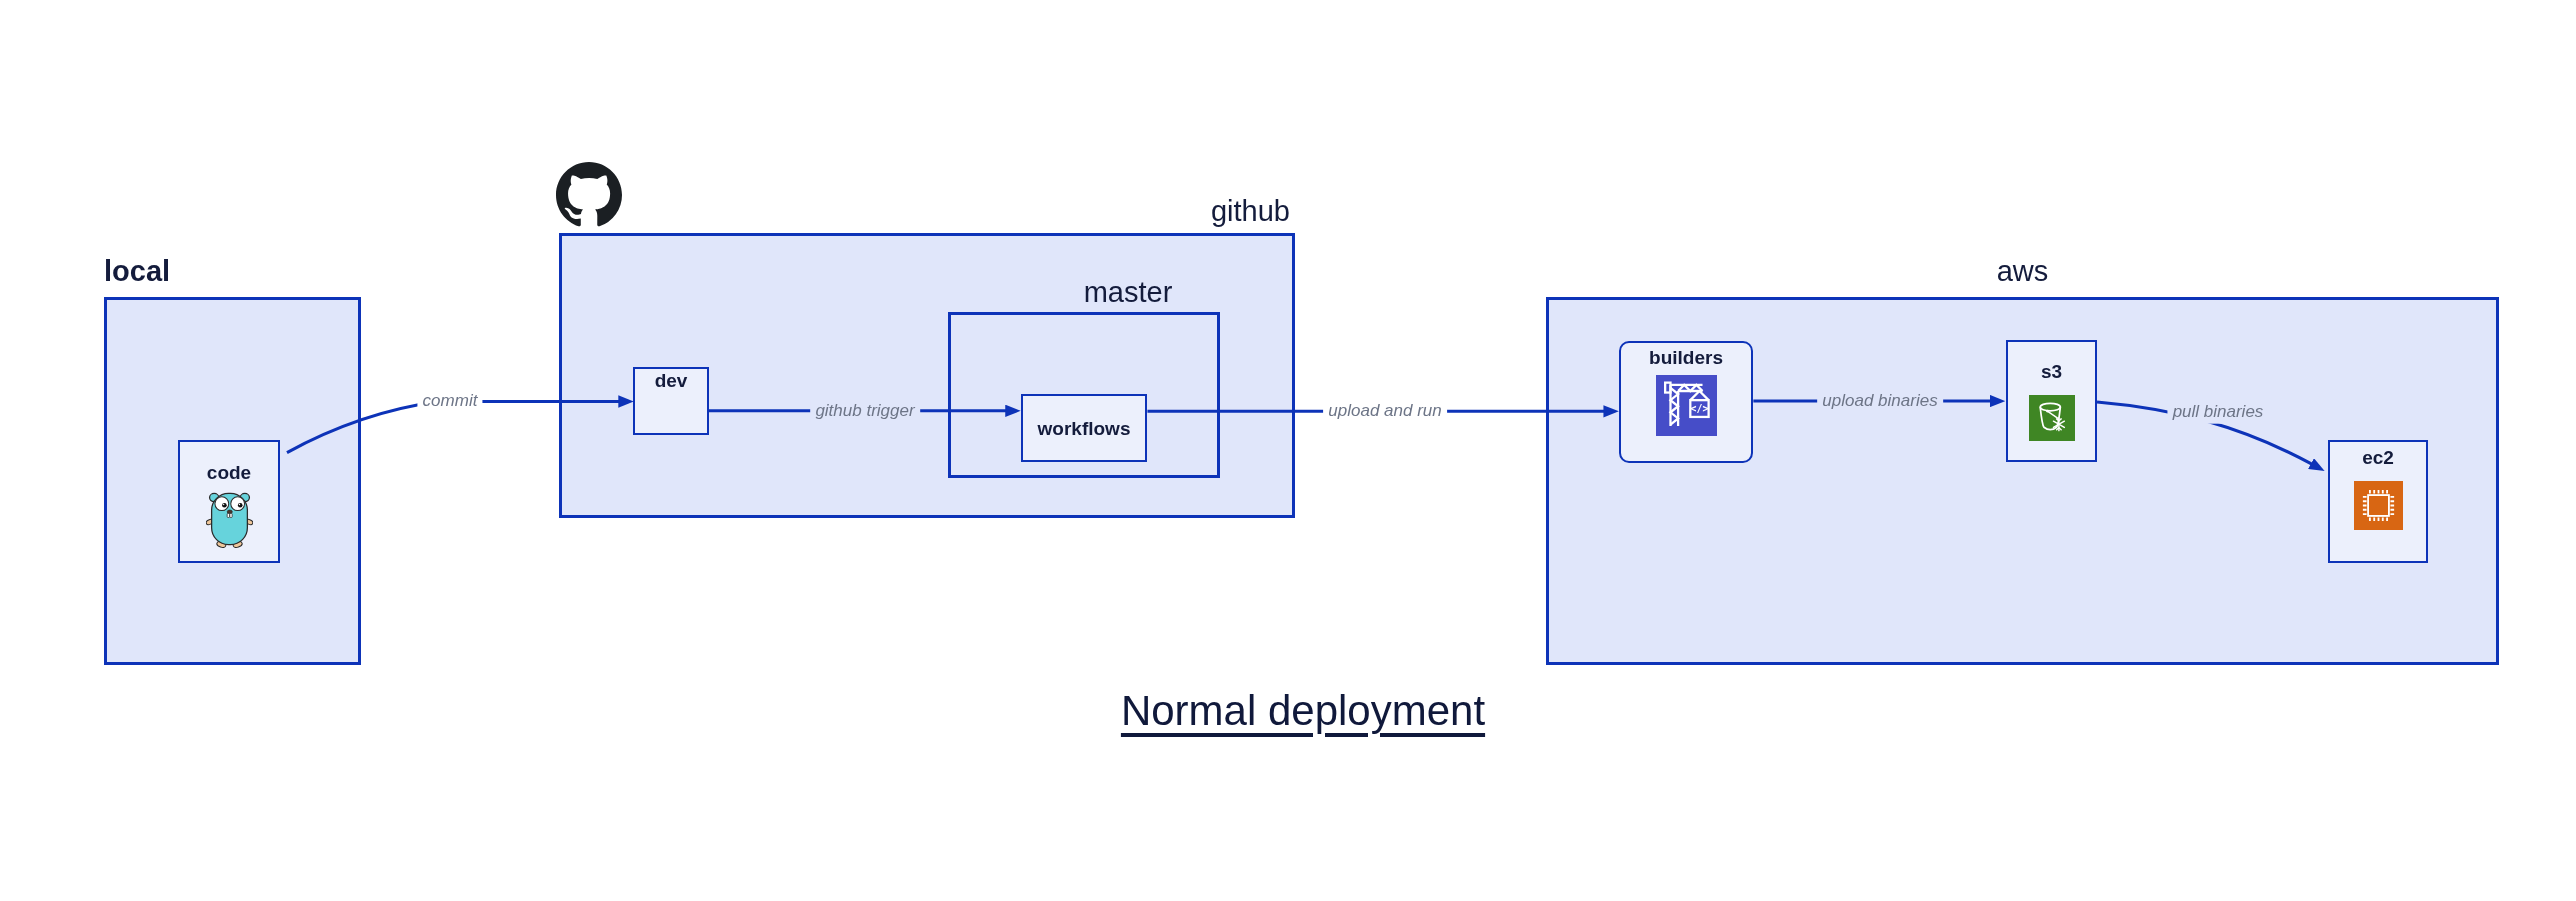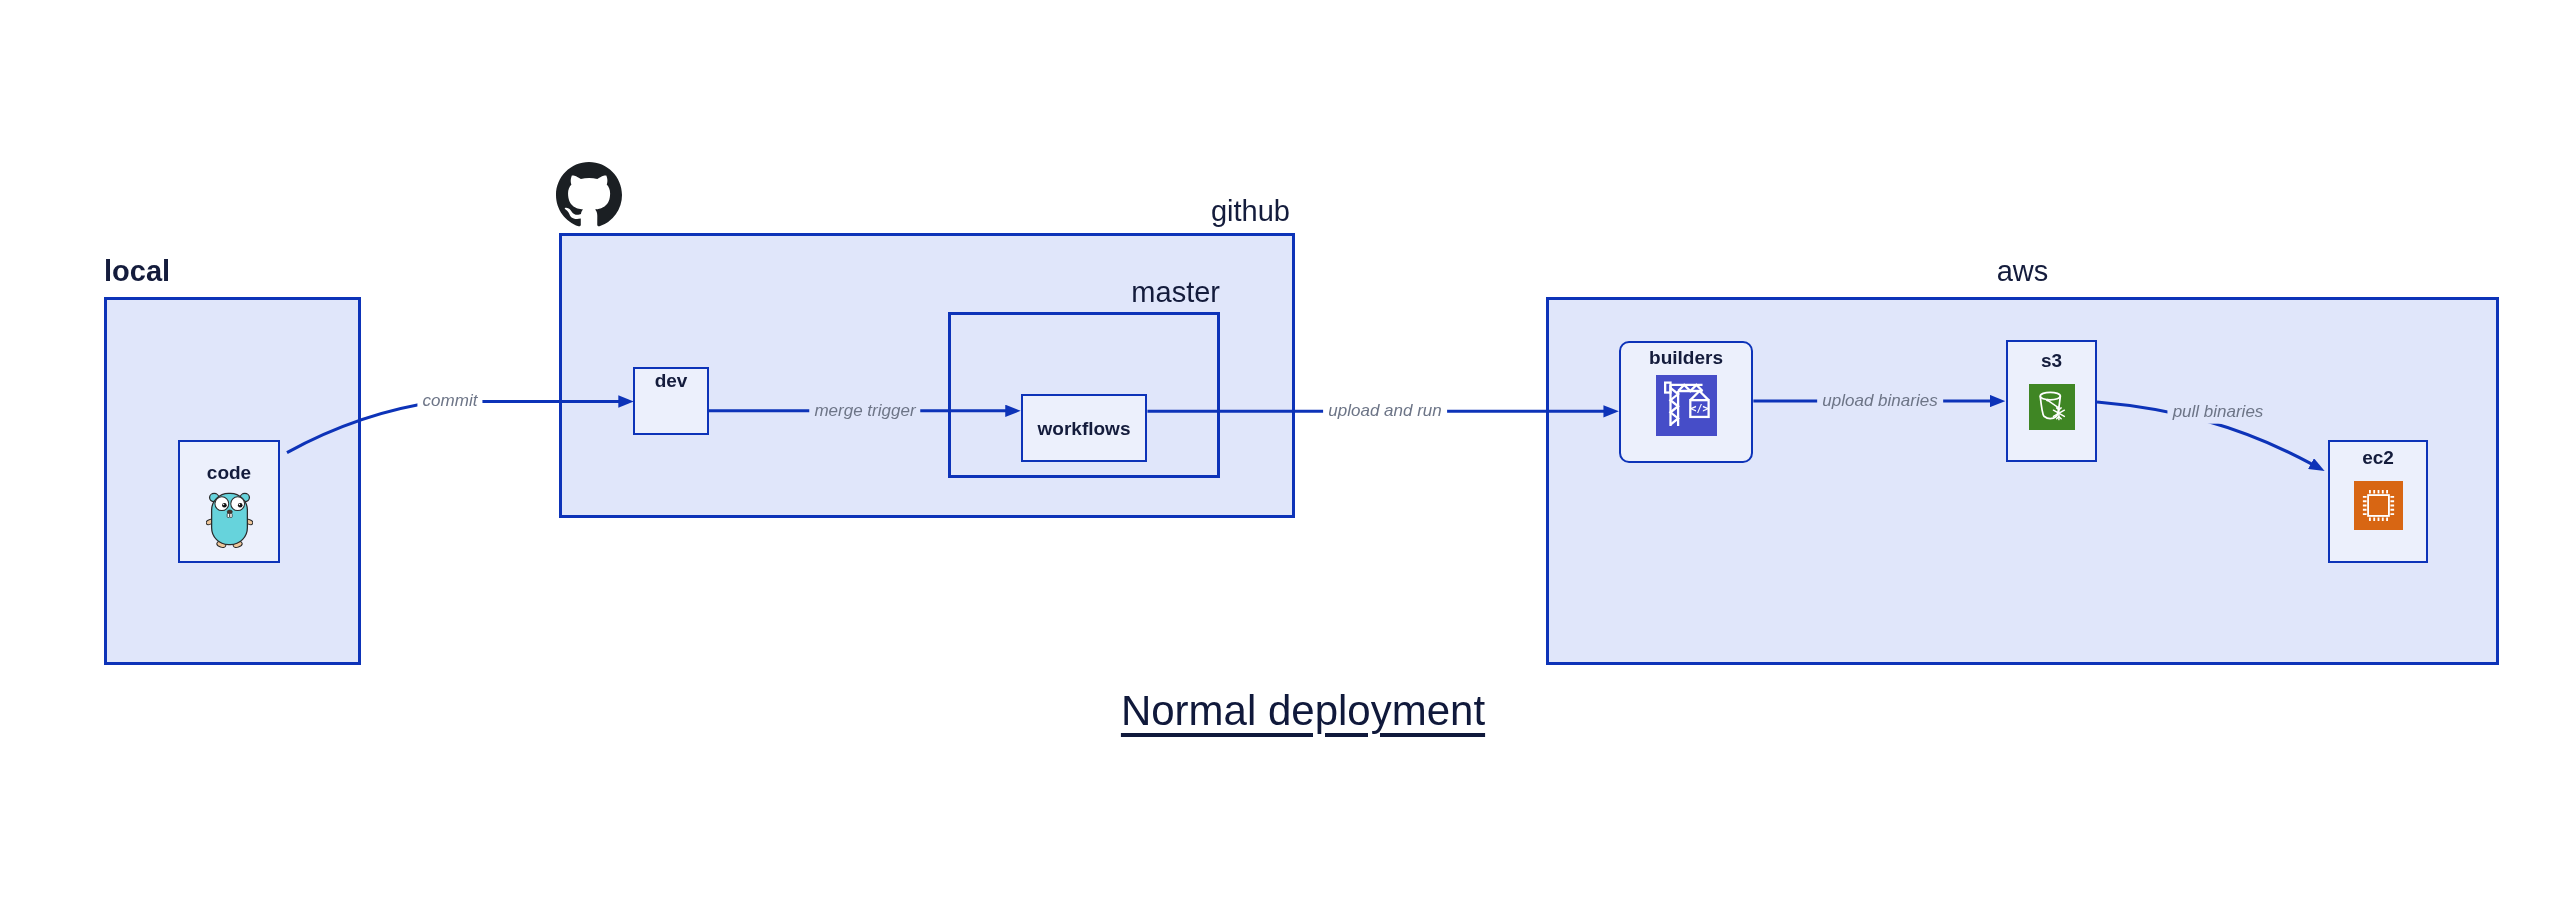--- a/index.html
+++ b/index.html
@@ -9,32 +9,32 @@
   
   .group{position:absolute;background:#e0e6fa;border:3.1px solid #0d33b8;box-sizing:border-box;}
   .local-box  {left:104px; top:297px; width:257px;  height:368px;}
   .github-box {left:559px;top:233px; width:736px; height:285px;}
   .master-box {left:948px;top:312px; width:272px;  height:166px;}
   .aws-box    {left:1546px;top:297px; width:953px; height:368px;}
 
   .glabel{position:absolute;color:#141c3c;font-size:29px;font-weight:500;line-height:32px;}
   .local-label {left:104px; top:255px;width:257px; font-weight:bold;}
   .github-label{left:1032px;top:195px;width:258px; text-align:right;}
-  .master-label{left:948px;top:276px;width:272px; text-align:right;}
+  .master-label{left:992px;top:276px;width:272px; text-align:center;}
   .aws-label   {left:1546px;top:255px;width:953px;text-align:center;}
 
   
   .node{position:absolute;background:#ecf0fc;border:2.6px solid #0d33b8;box-sizing:border-box;
         display:flex;flex-direction:column;align-items:center;}
   .nlabel{color:#141c3c;font-size:19px;font-weight:700;line-height:23px;}
   .code-box     {left:178px; top:440px;width:102px;height:123px;padding-top:19px;gap:6.2px;}
   .dev-box      {left:633px;top:367px;width:76px;height:68px;justify-content:flex-start;}
   .workflows-box{left:1021px;top:394px;width:126px;height:68px;justify-content:center;}
   .builders-box {left:1619px;top:341px;width:134px;height:122px;padding-top:3.1px;gap:6.2px;border-radius:10px;}
-  .s3-box       {left:2006px;top:340px;width:91px;height:122px;padding-top:7px;gap:12.4px;}
+  .s3-box       {left:2006px;top:340px;width:91px;height:122px;padding-top:18px;gap:12.4px;}
   .ec2-box      {left:2328px;top:440px;width:100px;height:123px;padding-top:4.1px;gap:12.4px;}
 
   .octocat{position:absolute;left:556px;top:162px;width:66px;height:66px;}
 
   .edges{position:absolute;left:0;top:0;pointer-events:none;}
 
   .edge-label{position:absolute;transform:translate(-50%,-50%);white-space:nowrap;
               font-style:italic;font-size:17px;color:#6d7587;padding:1px 5.2px;line-height:20.6px;}
   .bg-white{background:#ffffff;} .bg-group{background:#e0e6fa;}
 
@@ -151,21 +151,21 @@
     <g stroke="#0d33b8" stroke-width="6" fill="none">
       <path d="M557,878 Q700,800 850,779 L1203,779" marker-end="url(#ah)"></path>
       <path d="M1376,797 H1954" marker-end="url(#ah)"></path>
       <path d="M2227,798 H3115" marker-end="url(#ah)"></path>
       <path d="M3403,778 H3865" marker-end="url(#ah)"></path>
       <path d="M4070,780 C4220,793 4350,826 4488,901" marker-end="url(#ah)"></path>
     </g>
   </svg>
 
   <div class="edge-label bg-white" style="left:450px;top:401px;">commit</div>
-  <div class="edge-label bg-group" style="left:865px;top:411px;">merge trigger</div>
+  <div class="edge-label bg-group" style="left:865px;top:411px;">github trigger</div>
   <div class="edge-label bg-white" style="left:1385px;top:411px;">upload and run</div>
   <div class="edge-label bg-group" style="left:1880px;top:401px;">upload binaries</div>
   <div class="edge-label bg-group" style="left:2218px;top:412px;">pull binaries</div>
 
   <div class="title">Normal deployment</div>
 
 </div>
 
 
 </body></html>

